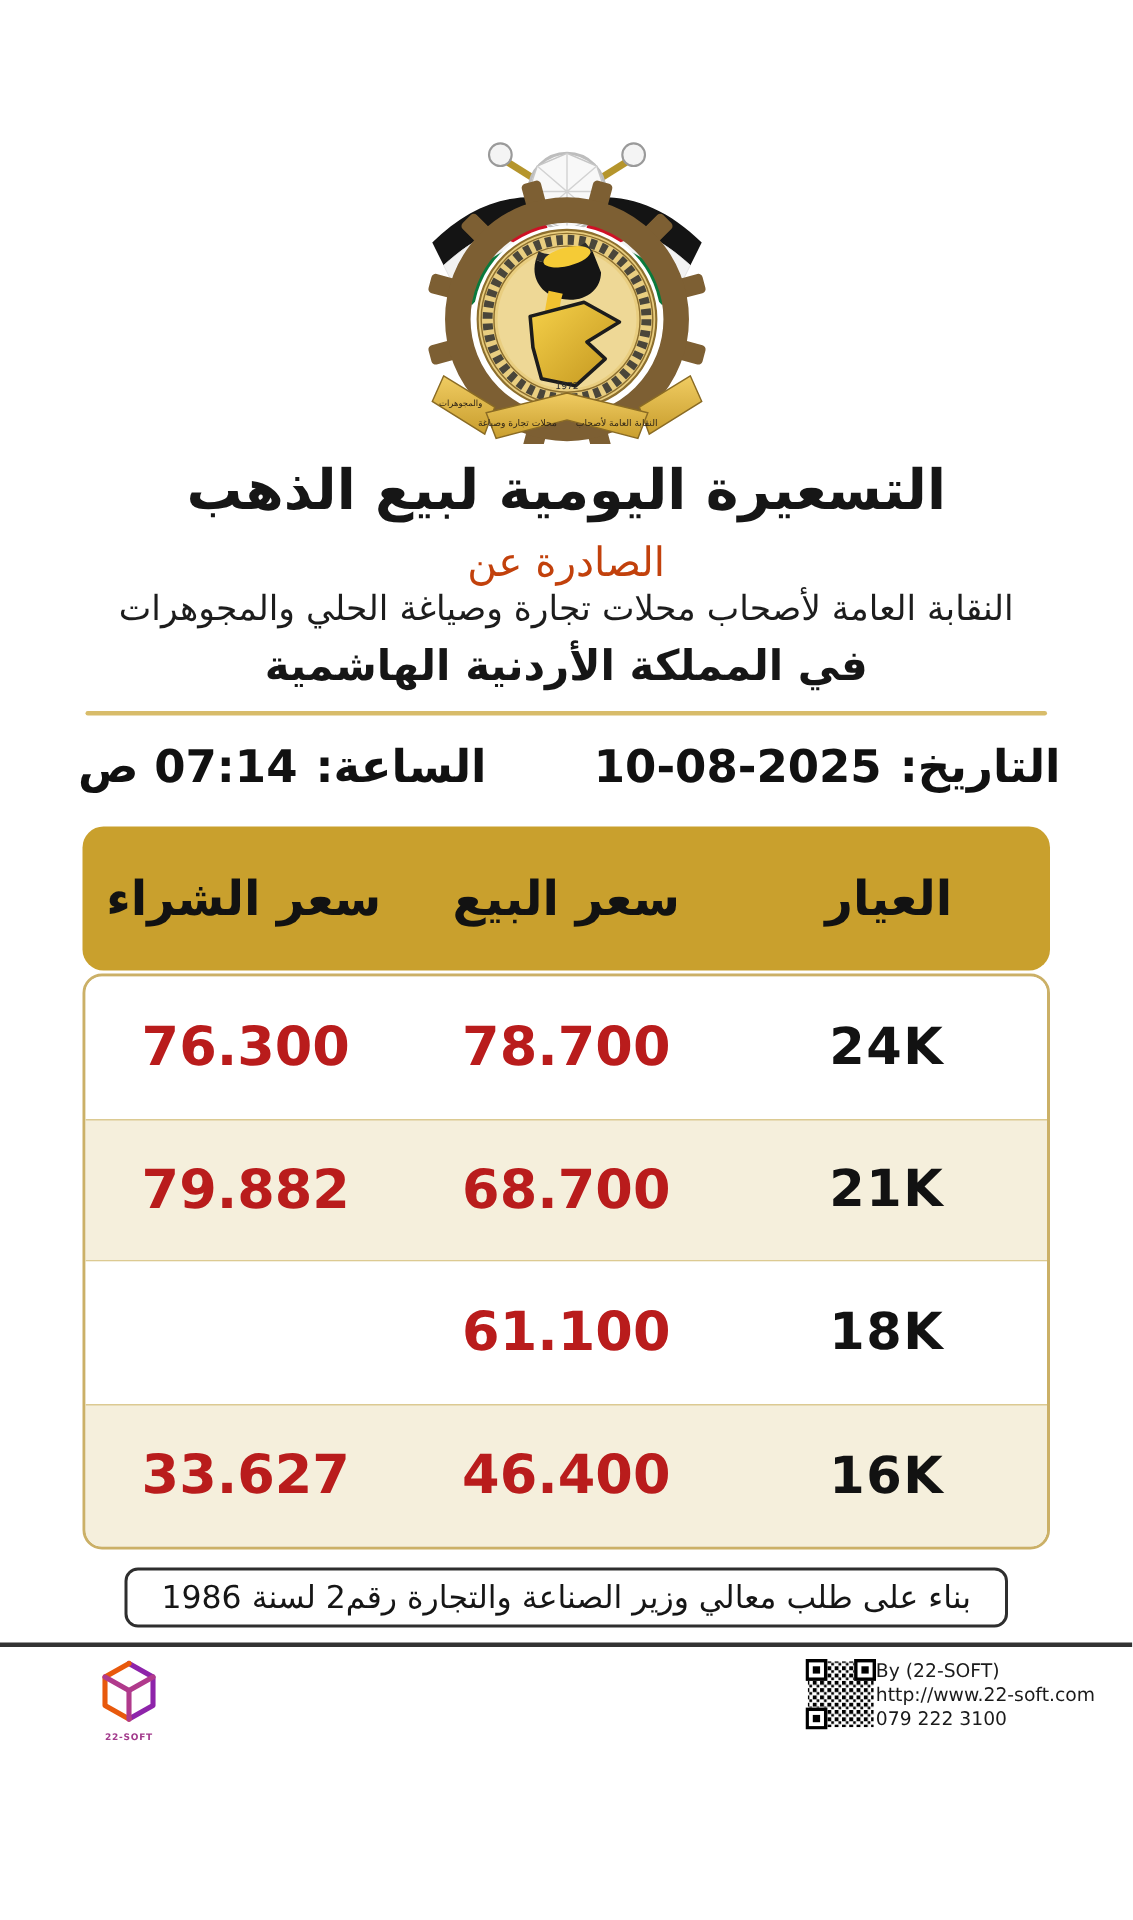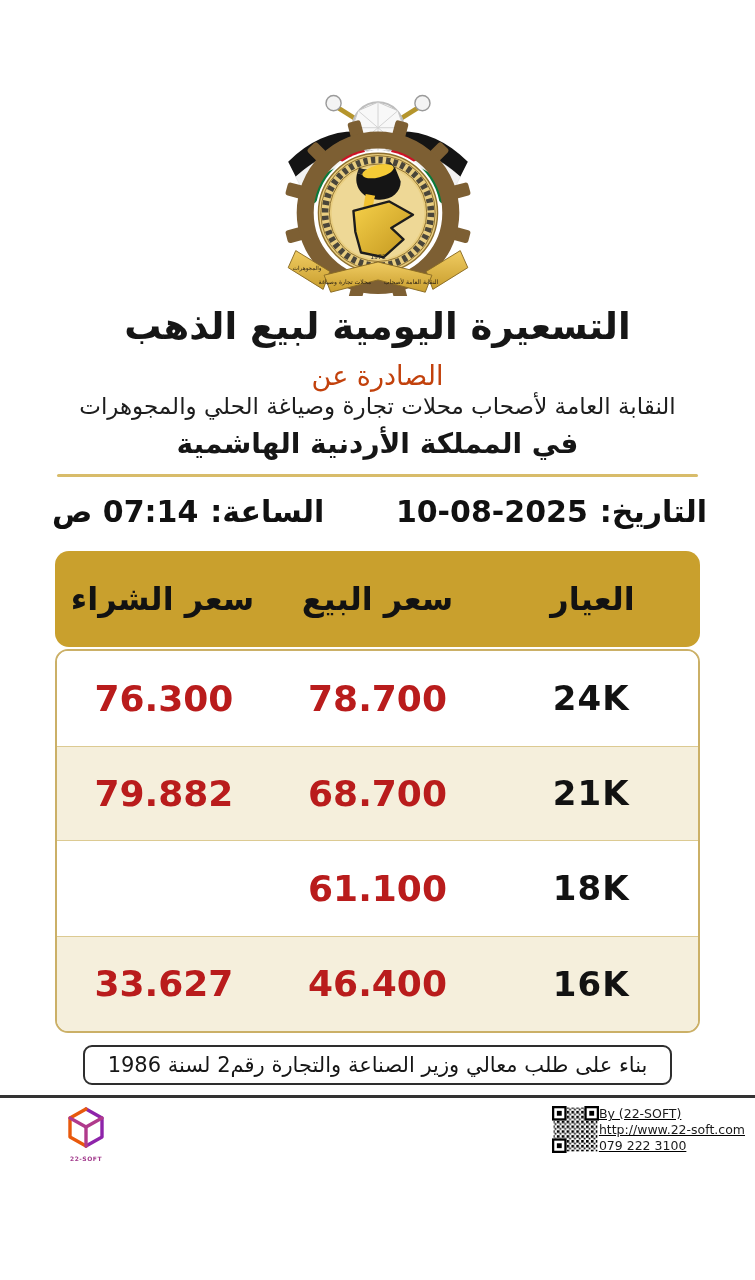--- a/index.html
+++ b/index.html
@@ -45,21 +45,21 @@
   .note-box {
     display:inline-block; direction:rtl; border:2px solid #2e2e2e; border-radius:9px;
     padding:6px 23px; font-size:21px; color:#161616; background:#fff;
   }
   .bottom-rule { margin-top:10px; height:3px; background:#333333; width:100%; }
   .bottom-bar { position:relative; height:100px; }
   .soft-logo { position:absolute; left:62px; top:8px; text-align:center; width:48px; }
   .soft-logo-text {
     font-size:6px; color:#A23A8C; letter-spacing:0.5px; margin-top:1px; font-weight:700;
   }
-  .credit { position:absolute; right:10px; top:8px; display:flex; align-items:flex-start; gap:0;text-decoration:underline; }
+  .credit { position:absolute; right:25px; top:8px; display:flex; align-items:flex-start; gap:0; }
   .credit-text { font-size:12.5px; color:#1a1a1a; line-height:1.3; direction:ltr; }
   .tiny-svg-text { font-family:"DejaVu Sans", sans-serif; }
 </style>
 </head>
 <body>
 
 <div class="page">
 
   <div class="emblem-wrap">
     <svg width="230" height="208" viewBox="0 0 230 220">

